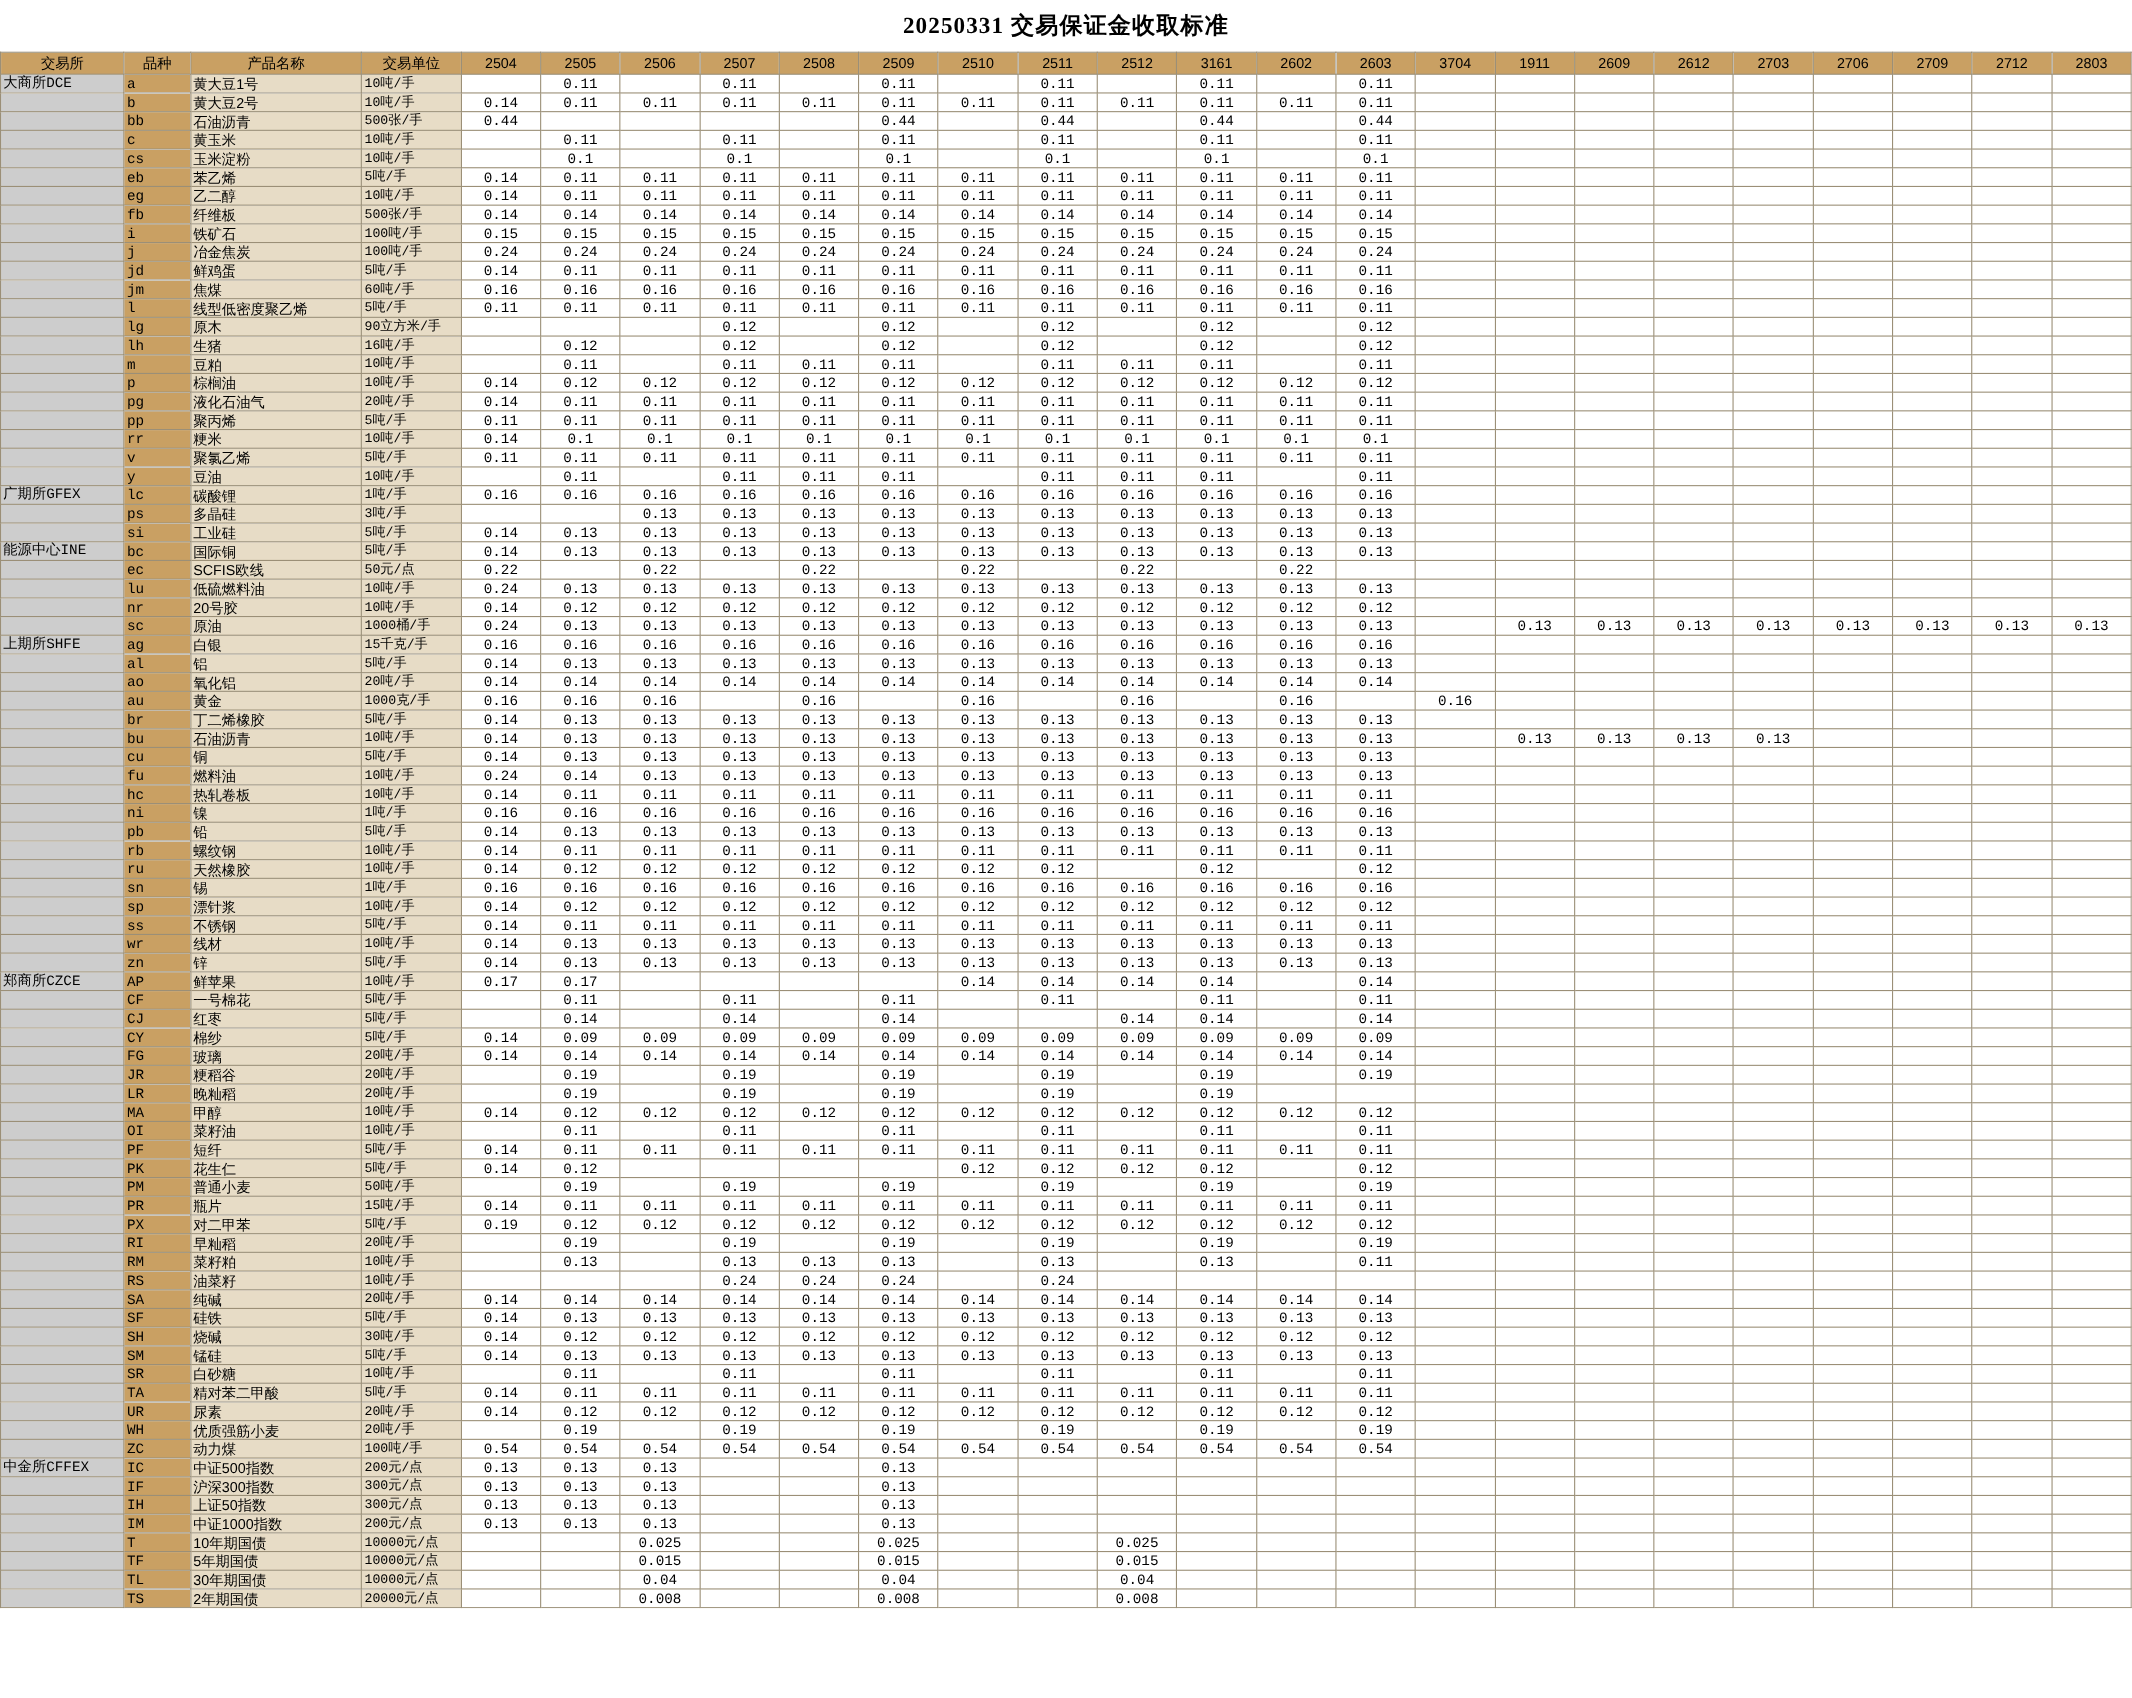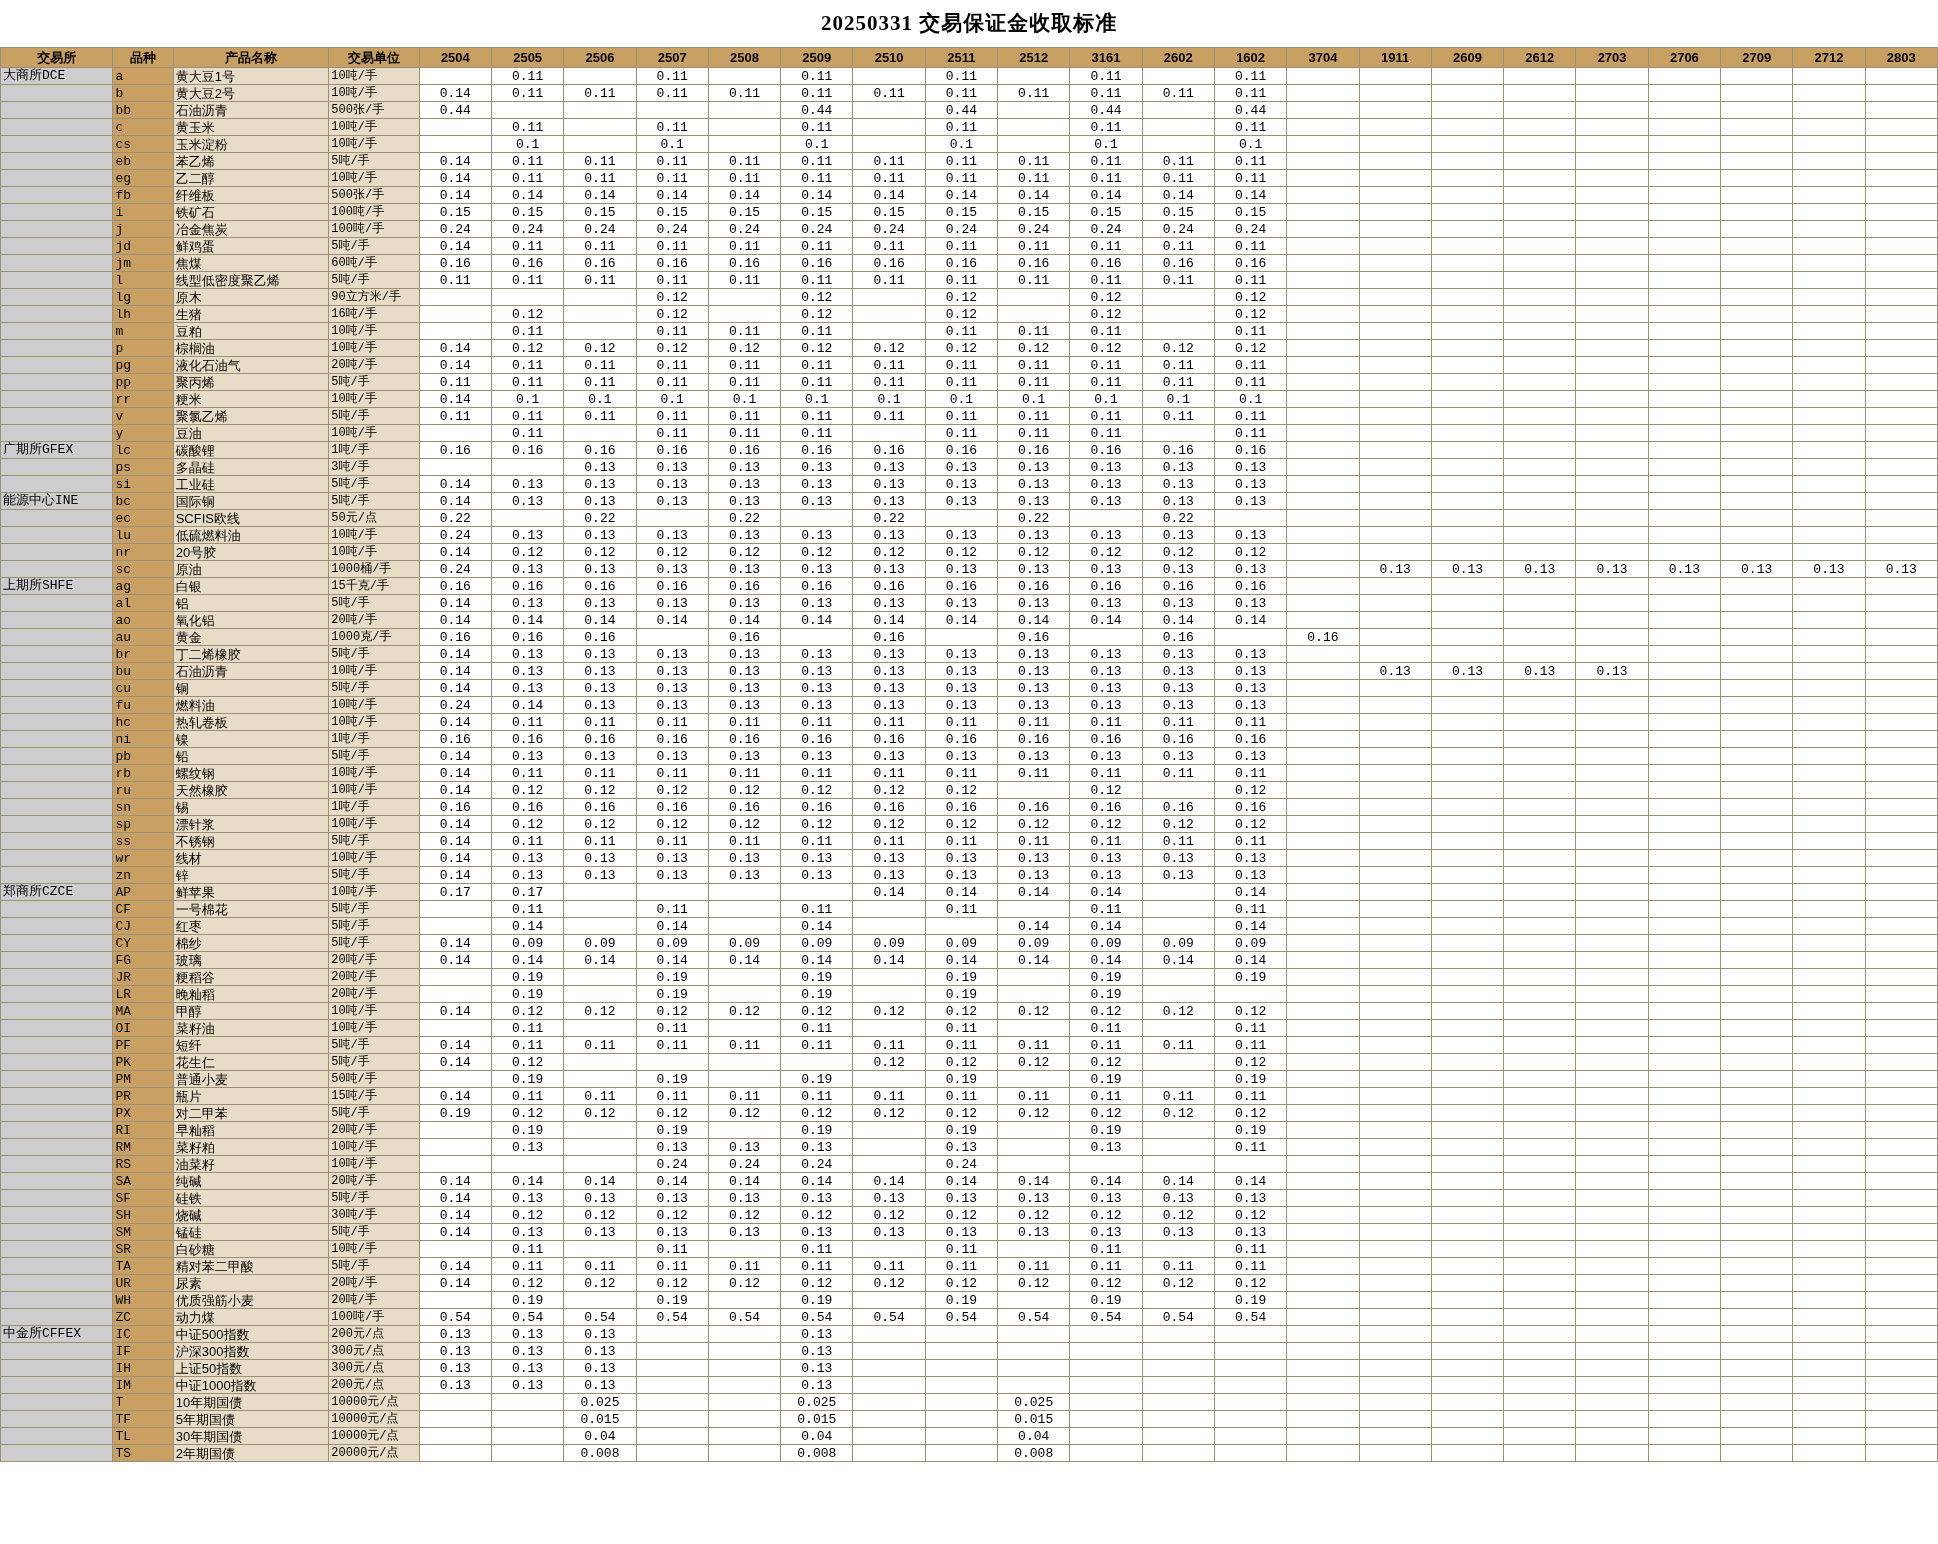--- a/index.html
+++ b/index.html
@@ -27,21 +27,21 @@
   th,td{
     border:1px solid #9b8f77;
     height:16px;
     padding:0 2px;
     overflow:hidden;
     white-space:nowrap;
     line-height:15px;
   }
   thead th{
     background:#c9a063;
-    font-weight:bold;
+    font-weight:normal;
     text-align:center;
     font-size:13px;
     height:19px;
     color:#000;
   }
   td.ex{
     background:#cdcdcd;
     font-family:"Liberation Mono","DejaVu Sans Mono",monospace;
     font-size:13px;
     text-align:left;
@@ -117,21 +117,21 @@
           <th>2505</th>
           <th>2506</th>
           <th>2507</th>
           <th>2508</th>
           <th>2509</th>
           <th>2510</th>
           <th>2511</th>
           <th>2512</th>
           <th>3161</th>
           <th>2602</th>
-          <th>1602</th>
+          <th>2603</th>
           <th>3704</th>
           <th>1911</th>
           <th>2609</th>
           <th>2612</th>
           <th>2703</th>
           <th>2706</th>
           <th>2709</th>
           <th>2712</th>
           <th>2803</th>
         </tr>

